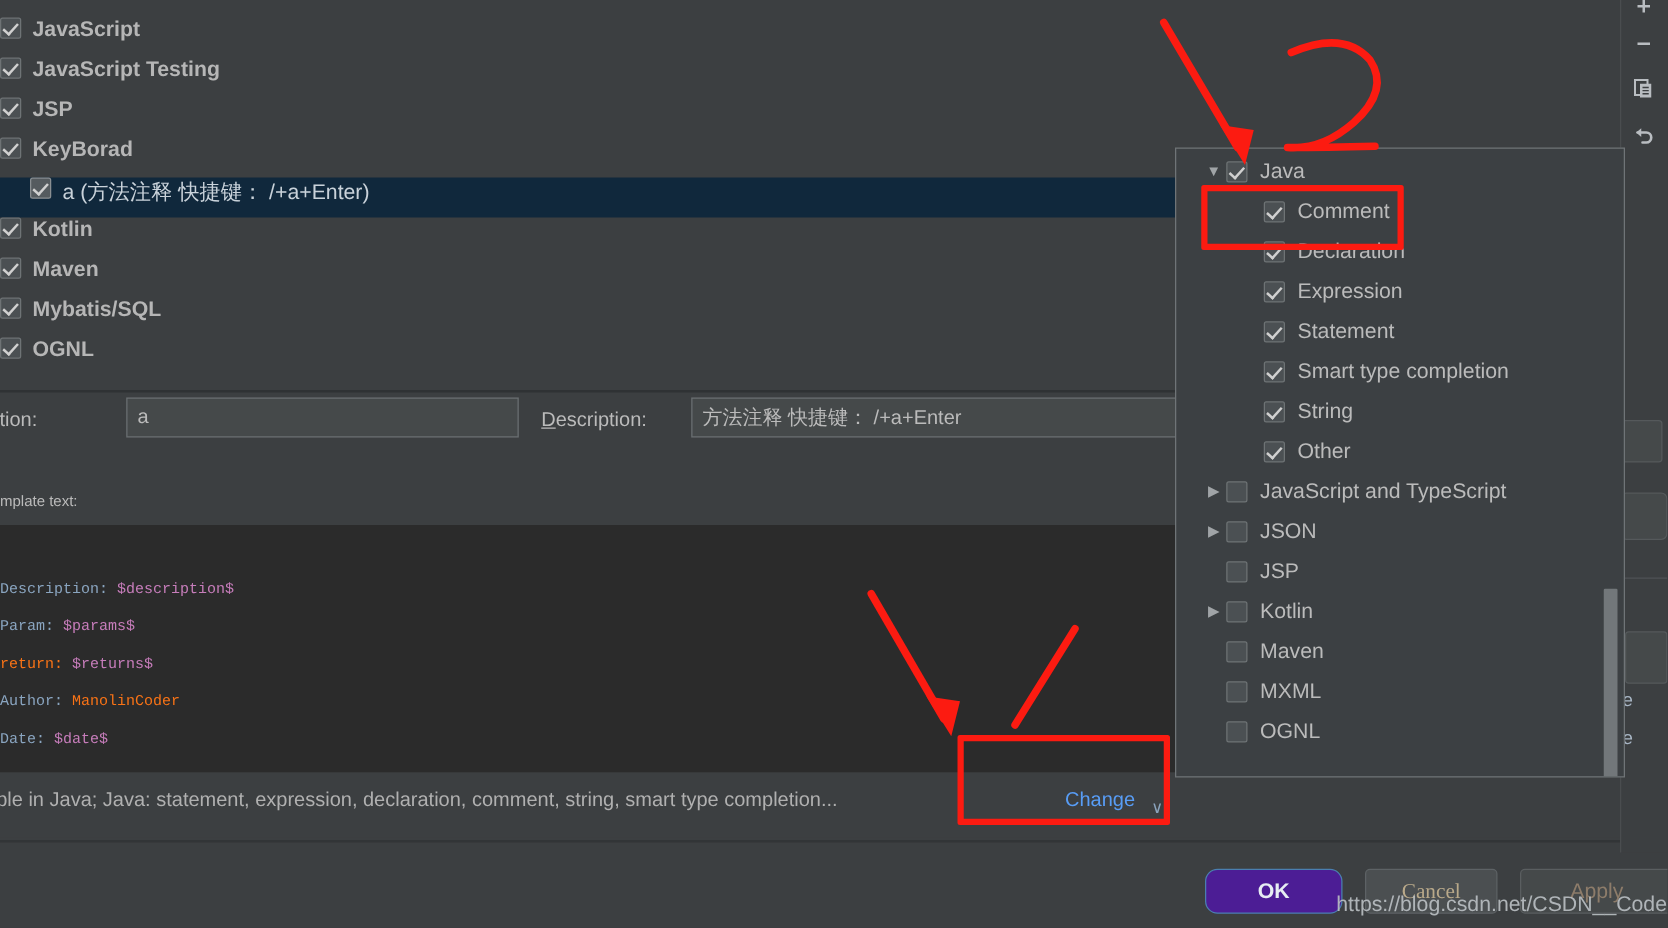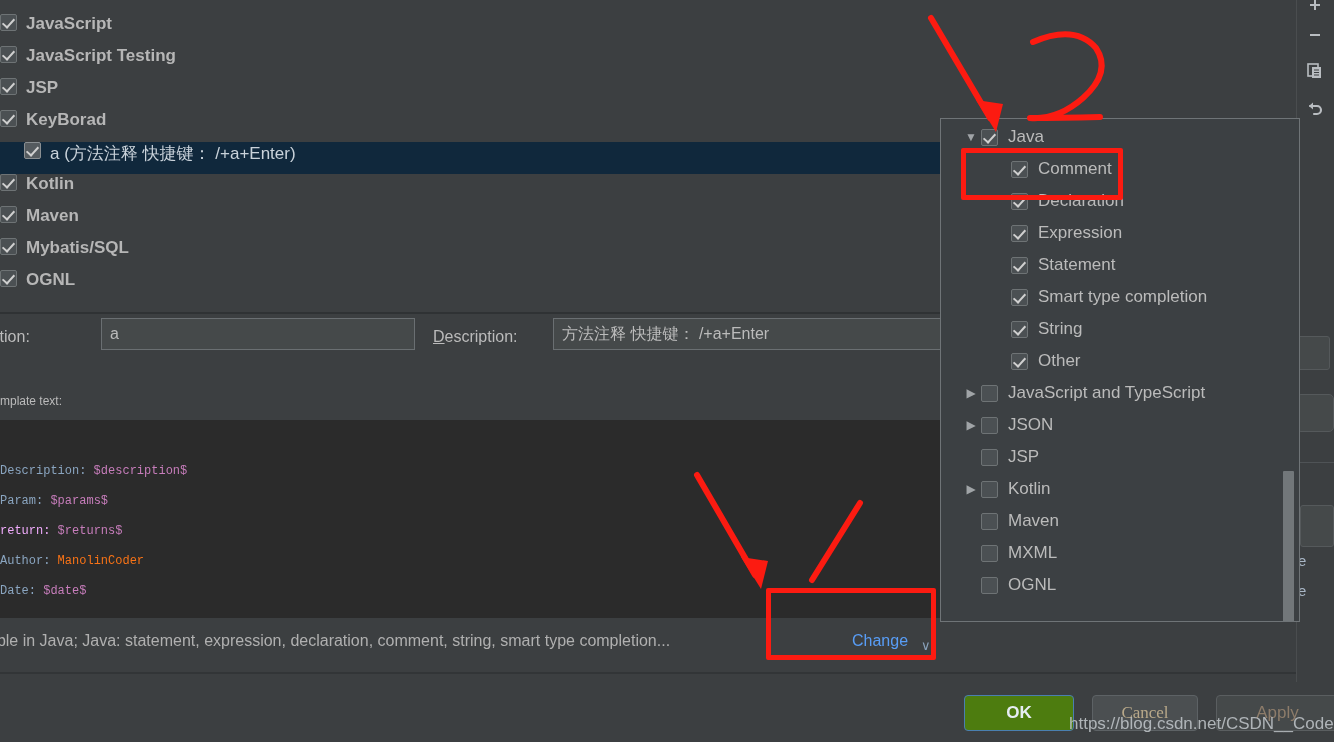--- a/index.html
+++ b/index.html
@@ -94,21 +94,21 @@
 
   
   .editor {
     position: absolute; left: 0; top: 420px; width: 1296px; height: 198px;
     background: #2b2b2b; overflow: hidden;
     font-family: "Liberation Mono", monospace; font-size: 12px;
     padding-top: 36px;
   }
   .code-line { height: 30px; line-height: 30px; white-space: pre; padding-left: 0px; }
   .c-tag { color: #8aa5c0; }
-  .c-tag-ret { color: #f0abfc; }
+  .c-tag-ret { color: #f97316; }
   .c-var { color: #c77dbb; }
   .c-plain { color: #f97316; }
 
   
   .applic-bar {
     position: absolute; left: 0; top: 618px; width: 1296px; height: 52px;
     background: #3c3f41; display: flex; align-items: center;
   }
   .applic-text {
     color: #b0b0b0; font-size: 16px; white-space: nowrap;
@@ -123,21 +123,21 @@
     color: #8aa2bb; font-size: 13px;
   }
   .applic-sep { position: absolute; left: 0; top: 672px; width: 1296px; height: 2px; background: #323537; }
 
   
   .btn {
     position: absolute; height: 36px; border-radius: 4px;
     display: flex; align-items: center; justify-content: center;
     font-size: 17px; border: 1px solid transparent;
   }
-  .btn.ok { background: #4d7c0f; color: #e6edf3; font-weight: bold; border-color:#4a7fb0; }
+  .btn.ok { background: #4c1d95; color: #e6edf3; font-weight: bold; border-color:#4a7fb0;border-radius:10px; }
   .btn.cancel { background: #4b4f51; color: #b9a98a; border-color: #5d6265; font-family: Liberation Serif, serif; }
   .btn.apply { background: #45494a; color: #8d7c6a; border-color: #5a5e60; }
 
   .watermark {
     position: absolute; left: 1069px; top: 714px;
     color: #b9bec2; font-size: 17px; opacity: .92; white-space: nowrap;
     font-family: "Liberation Sans", sans-serif;
   }
 
   

